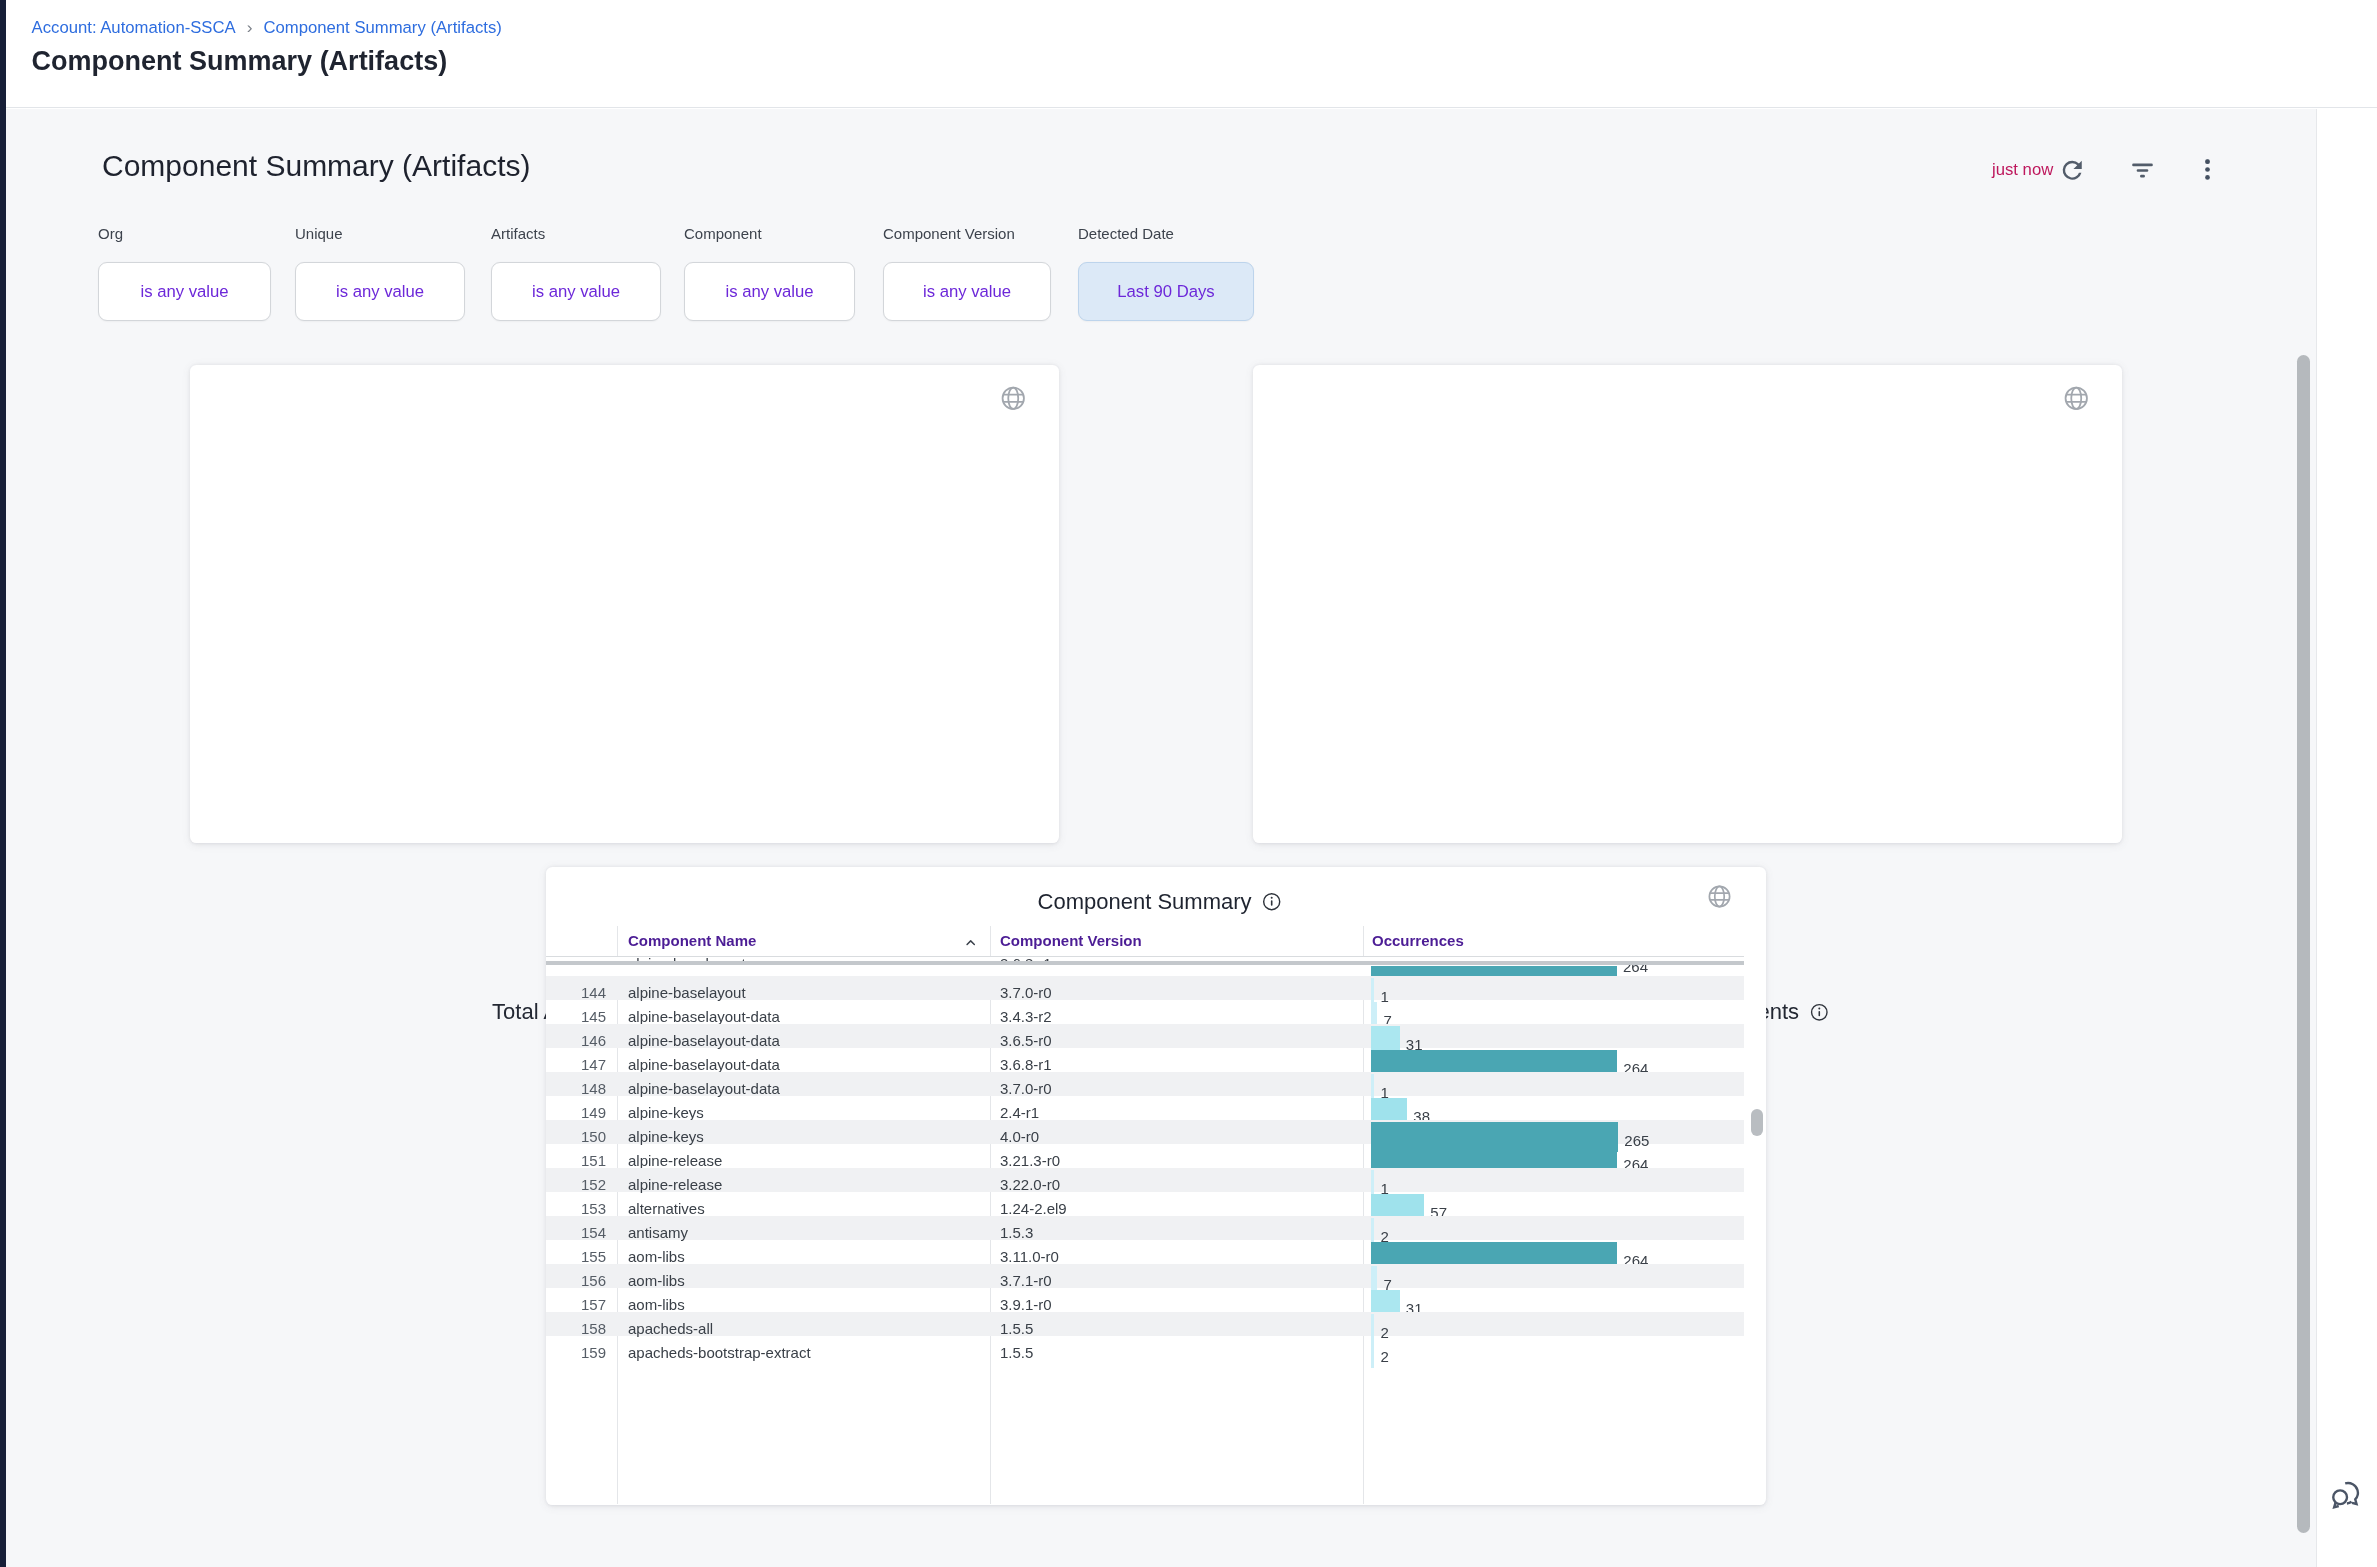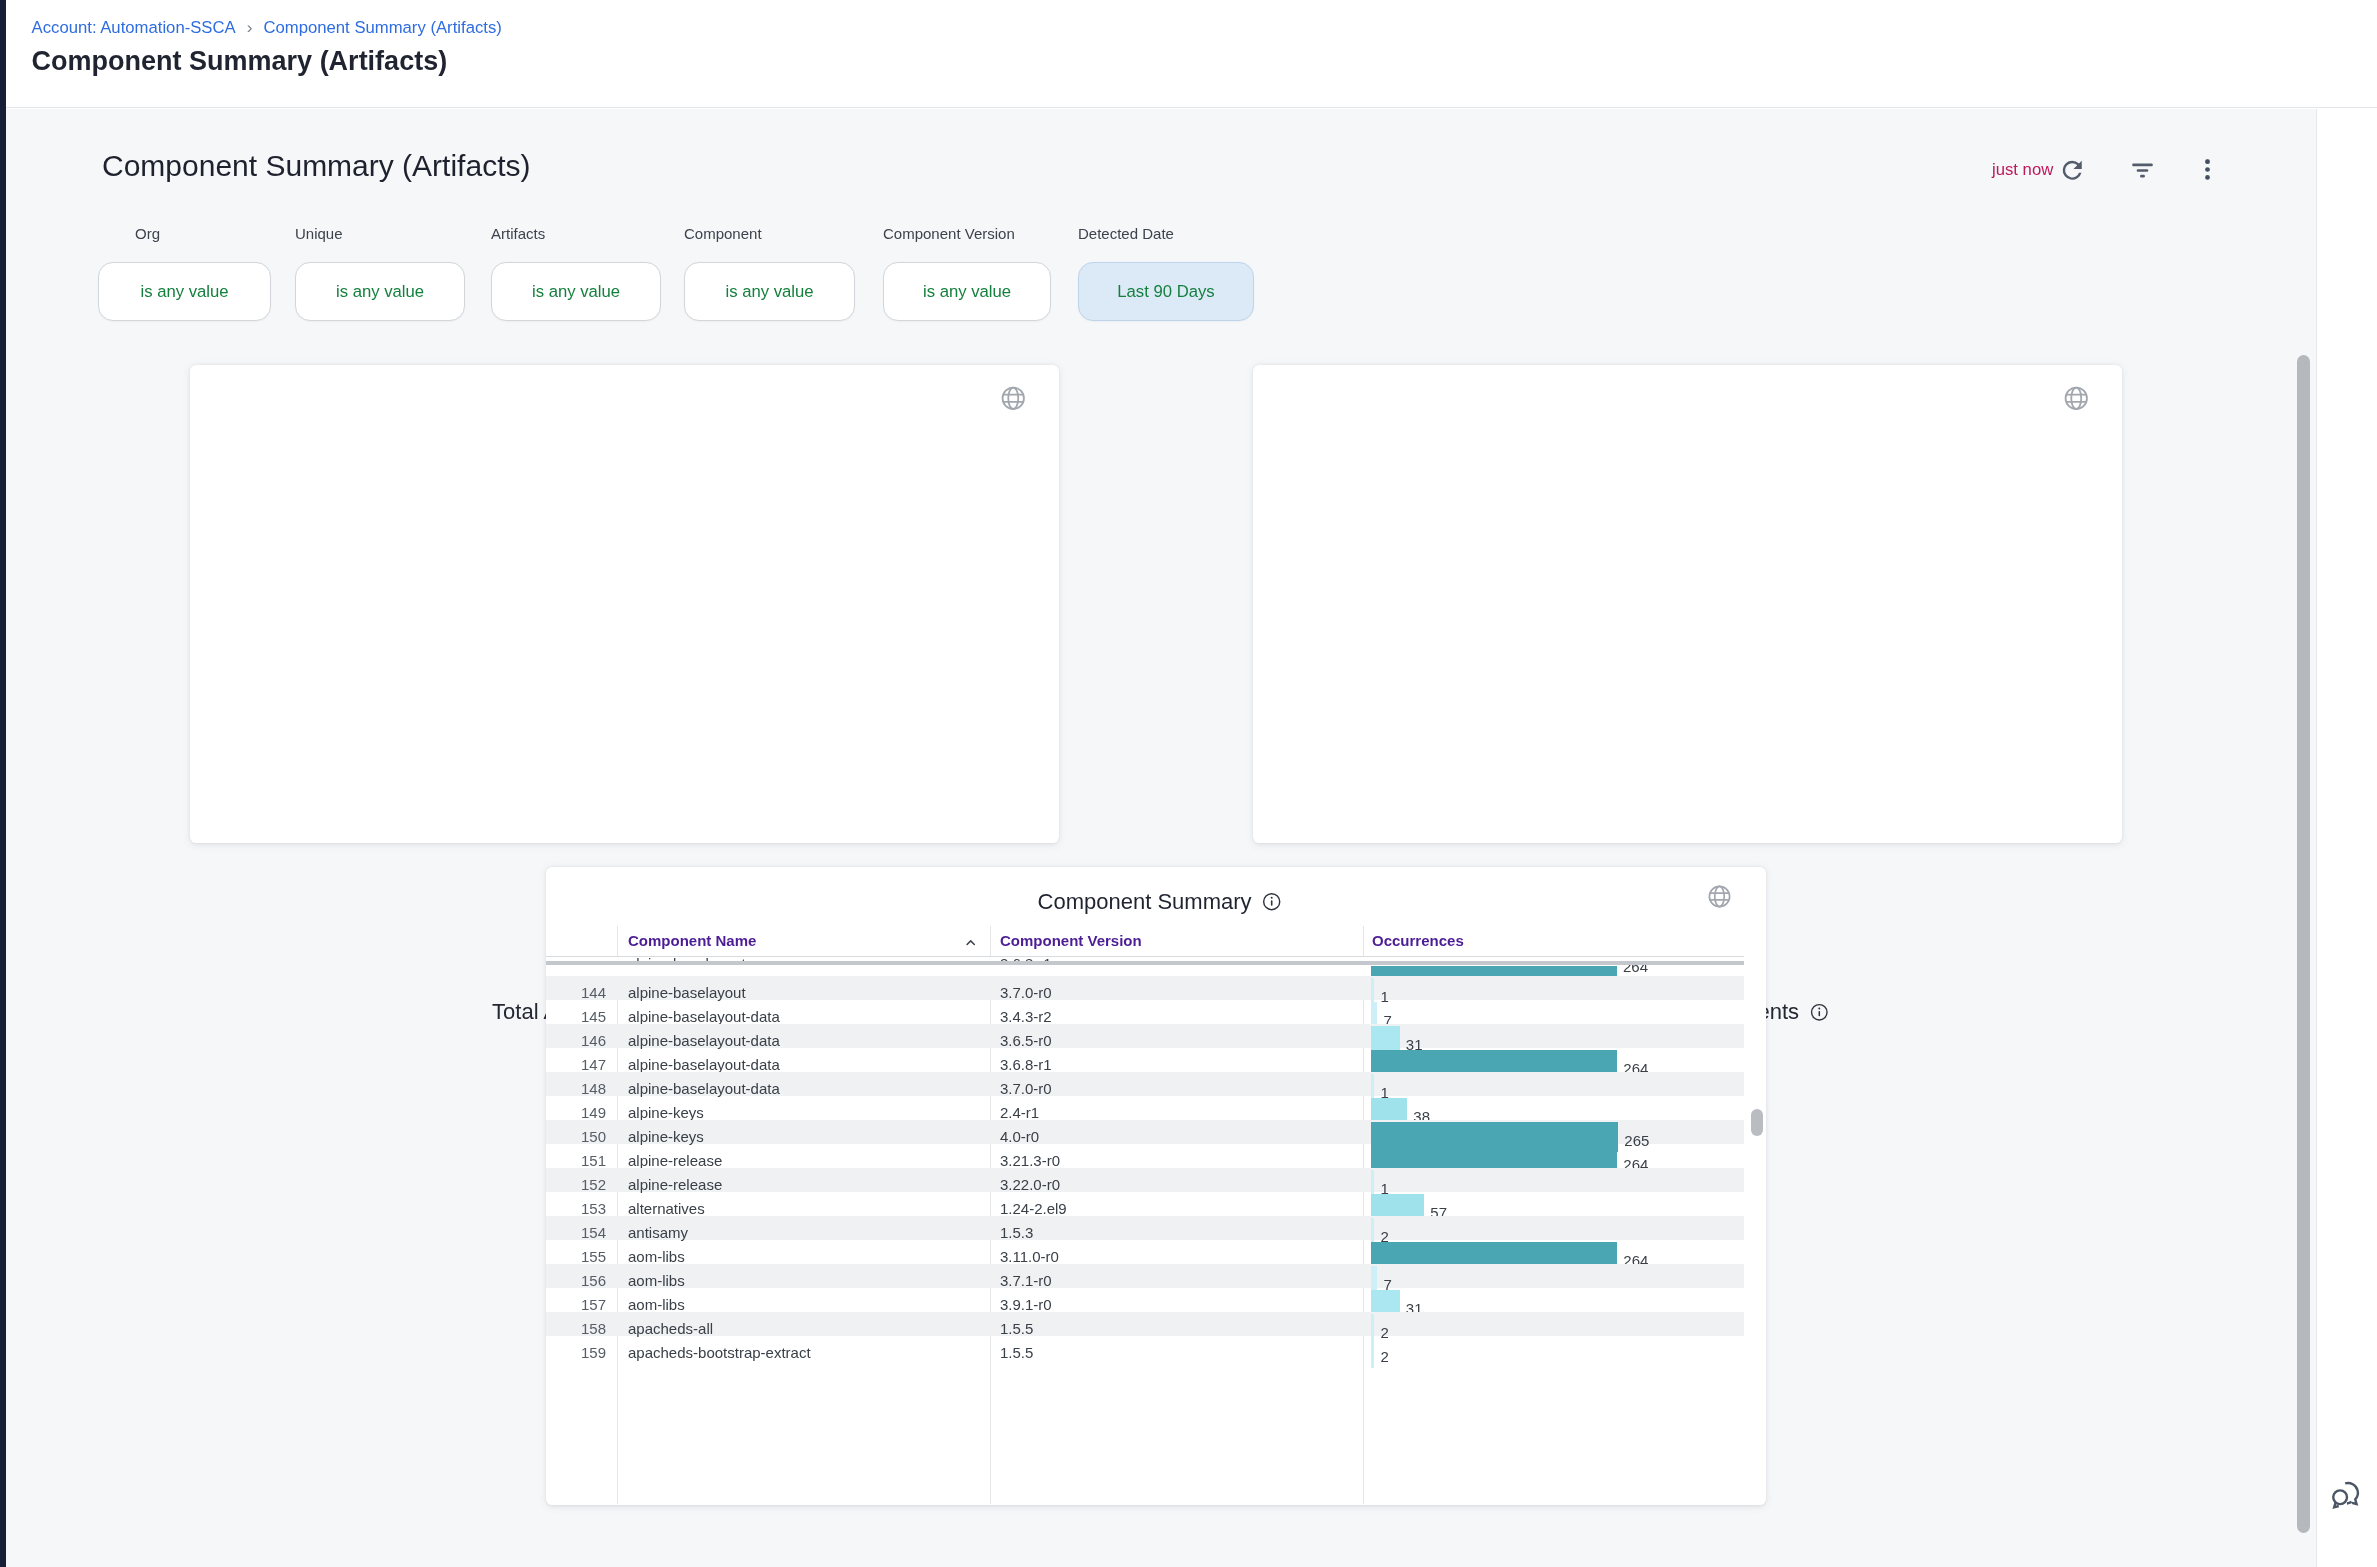--- a/index.html
+++ b/index.html
@@ -22,22 +22,22 @@
   
   .dash-title { position:absolute; left:102px; top:149px; font-size:30px; font-weight:500; color:#1e222e; }
   .refresh-text { position:absolute; left:1992px; top:160px; font-size:16.7px; color:#be185d; }
   .icon-btn { position:absolute; width:35px; height:35px; display:flex; align-items:center; justify-content:center; cursor:pointer; border-radius:4.8px; }
   .icon-refresh { left:2055px; top:153px; }
   .icon-filter { left:2125px; top:153px; }
   .icon-kebab { left:2190px; top:152px; }
 
   
   .filter-label { position:absolute; top:225px; font-size:15px; color:#3d434d; }
-  .filter-btn { position:absolute; top:262px; height:59px; background:#fff; border:0.8px solid #d3d6da; border-radius:15px;
-    font-size:16.7px; color:#15803d; display:flex; align-items:center; justify-content:center; cursor:pointer;
+  .filter-btn { position:absolute; top:262px; height:59px; background:#fff; border:0.8px solid #d3d6da; border-radius:9px;
+    font-size:16.7px; color:#6d28d9; display:flex; align-items:center; justify-content:center; cursor:pointer;
     box-shadow:0 0.8px 1.6px rgba(0,0,0,0.04); font-family:inherit; }
   .filter-btn.active { background:#dce9f7; border-color:#bdd4ec; }
 
   
   .card { position:absolute; background:#fff; border-radius:6.3px; box-shadow:0 0.8px 3.2px rgba(40,41,61,0.08), 0 1.6px 8px rgba(96,97,112,0.10); }
   .stat-card { width:869px; height:478px; top:365px; }
   .card-globe { position:absolute; top:19px; right:32px; width:28.5px; height:28.5px; cursor:pointer; }
   .stat-value { position:absolute; left:0; width:100%; top:523px; text-align:center; font-size:62px; font-weight:500; color:#1b2033; }
   .stat-label-row { position:absolute; left:0; width:100%; top:634px; display:flex; align-items:center; justify-content:center; gap:9.5px; font-size:22px; color:#232833; }
 
@@ -118,21 +118,21 @@
     <svg width="27" height="27" viewBox="0 0 24 24">
         <circle cx="12" cy="5" r="2.1" fill="#44506177"></circle>
         <circle cx="12" cy="5" r="2.1" fill="#445061"></circle>
         <circle cx="12" cy="12" r="2.1" fill="#445061"></circle>
         <circle cx="12" cy="19" r="2.1" fill="#445061"></circle>
       </svg>
   </span>
 </div>
 
 <div id="filters-root">
-    <span class="filter-label" style="left: 98px; margin-left: 37px;">Org</span>
+    <span class="filter-label" style="left: 98px;">Org</span>
     <button class="filter-btn" style="left: 98px; width: 173px;">is any value</button>
     <span class="filter-label" style="left: 295px;">Unique</span>
     <button class="filter-btn" style="left: 295px; width: 170px;">is any value</button>
     <span class="filter-label" style="left: 491px;">Artifacts</span>
     <button class="filter-btn" style="left: 491px; width: 170px;">is any value</button>
     <span class="filter-label" style="left: 684px;">Component</span>
     <button class="filter-btn" style="left: 684px; width: 171px;">is any value</button>
     <span class="filter-label" style="left: 883px;">Component Version</span>
     <button class="filter-btn" style="left: 883px; width: 168px;">is any value</button>
     <span class="filter-label" style="left: 1078px;">Detected Date</span>

